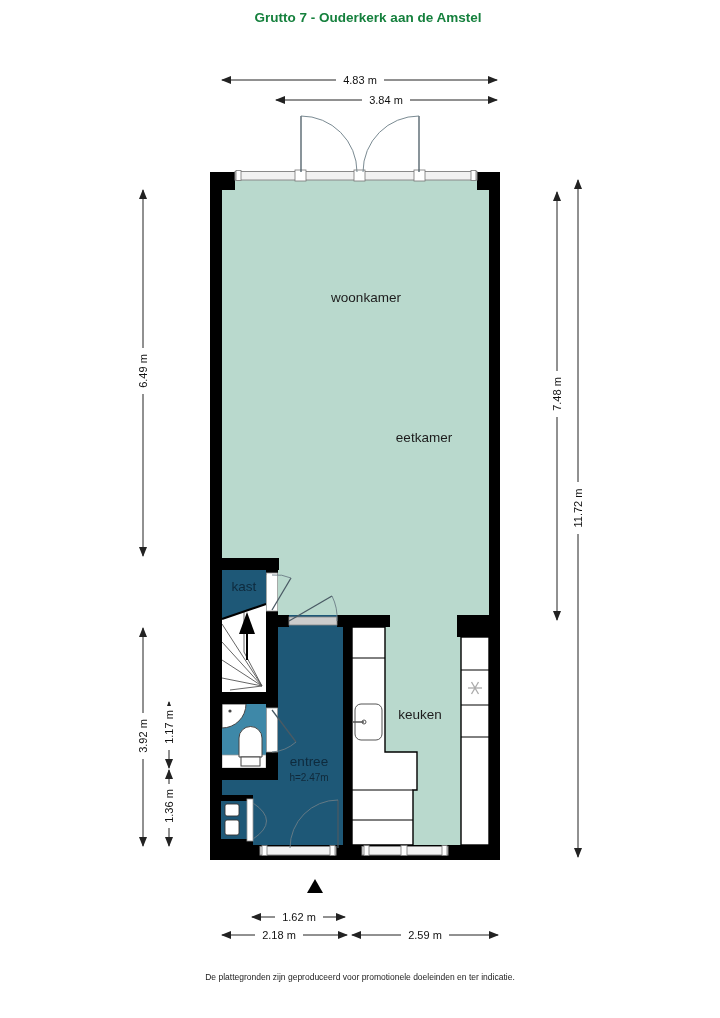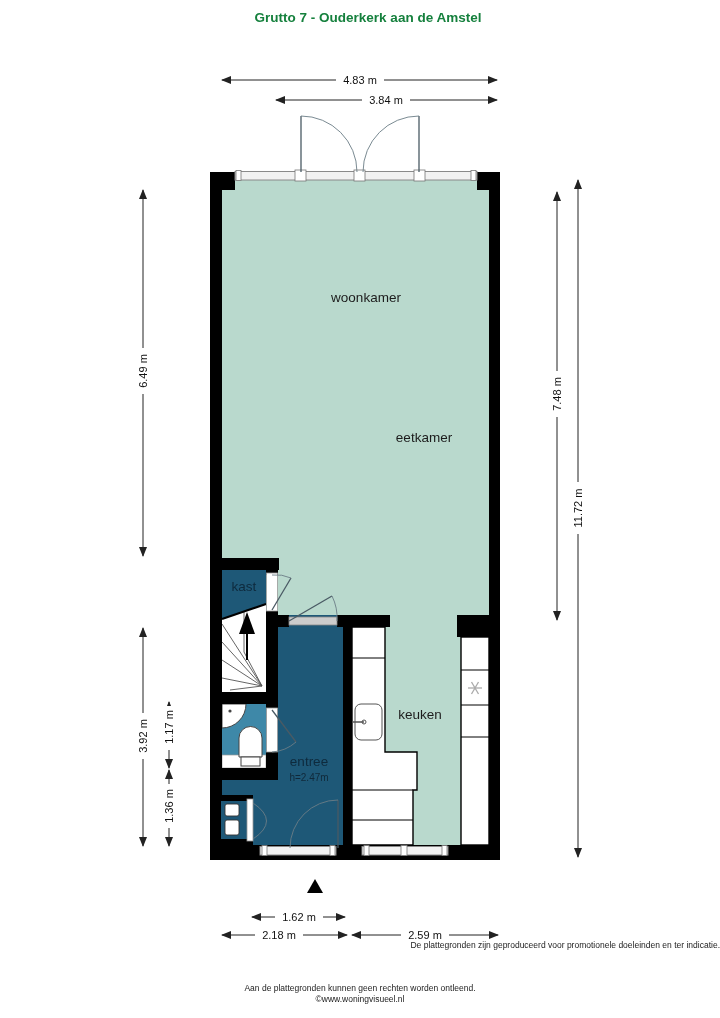--- a/index.html
+++ b/index.html
@@ -3,21 +3,21 @@
 <meta charset="utf-8">
 <style>
   html,body{margin:0;padding:0;background:#fff;}
   .page{position:relative;width:720px;height:1018px;background:#fff;overflow:hidden;
         font-family:"Liberation Sans",sans-serif;color:#1a1a1a;}
   .title{position:absolute;left:0;width:720px;text-align:center;font-weight:bold;
          font-size:13.5px;line-height:16px;color:#15803d;margin-left:8px;}
   .title1{top:10px;} .title2{top:26px;}
   .footer{position:absolute;left:0;width:720px;text-align:center;font-size:8.5px;
           line-height:11px;color:#222;}
-  .f1{top:940px;text-align:right;} .f2{top:983px;} .f3{top:994px;}
+  .f1{top:972px;} .f2{top:983px;} .f3{top:994px;}
   svg text{font-family:"Liberation Sans",sans-serif;}
   .room-lbl{font-size:13.5px;fill:#1c1c1c;text-anchor:middle;}
   .room-lbl-dark{font-size:13.5px;fill:#0e2a3d;text-anchor:middle;}
   .room-sub{font-size:10px;fill:#10293a;text-anchor:middle;}
   .dim-lbl{font-size:11px;fill:#111;text-anchor:middle;}
   .wall{fill:#000;}
   .floor{fill:var(--floor,#b9d9cd);}
   .hall{fill:var(--hall,#1e5877);}
   .wc{fill:var(--toilet,#3e88a8);}
   .dimline{stroke:#222;stroke-width:1;}
@@ -243,15 +243,13 @@
         <line class="dimline" x1="352" y1="935" x2="498" y2="935" marker-start="url(#as)" marker-end="url(#ae)"></line>
         <rect x="401" y="929" width="48" height="12" fill="#fff"></rect>
         <text class="dim-lbl" x="425" y="939">2.59 m</text>
       </g>
     </g>
 
     <polygon points="307,893 323,893 315,879" fill="#000"></polygon>
   </svg>
 
   <div class="footer f1">De plattegronden zijn geproduceerd voor promotionele doeleinden en ter indicatie.</div>
-  <div class="footer f2">Aan de plattegronden kunnen geen rechten worden ontleend.</div>
-  <div class="footer f3">©www.woningvisueel.nl</div>
 </div>
 
 </body></html>

